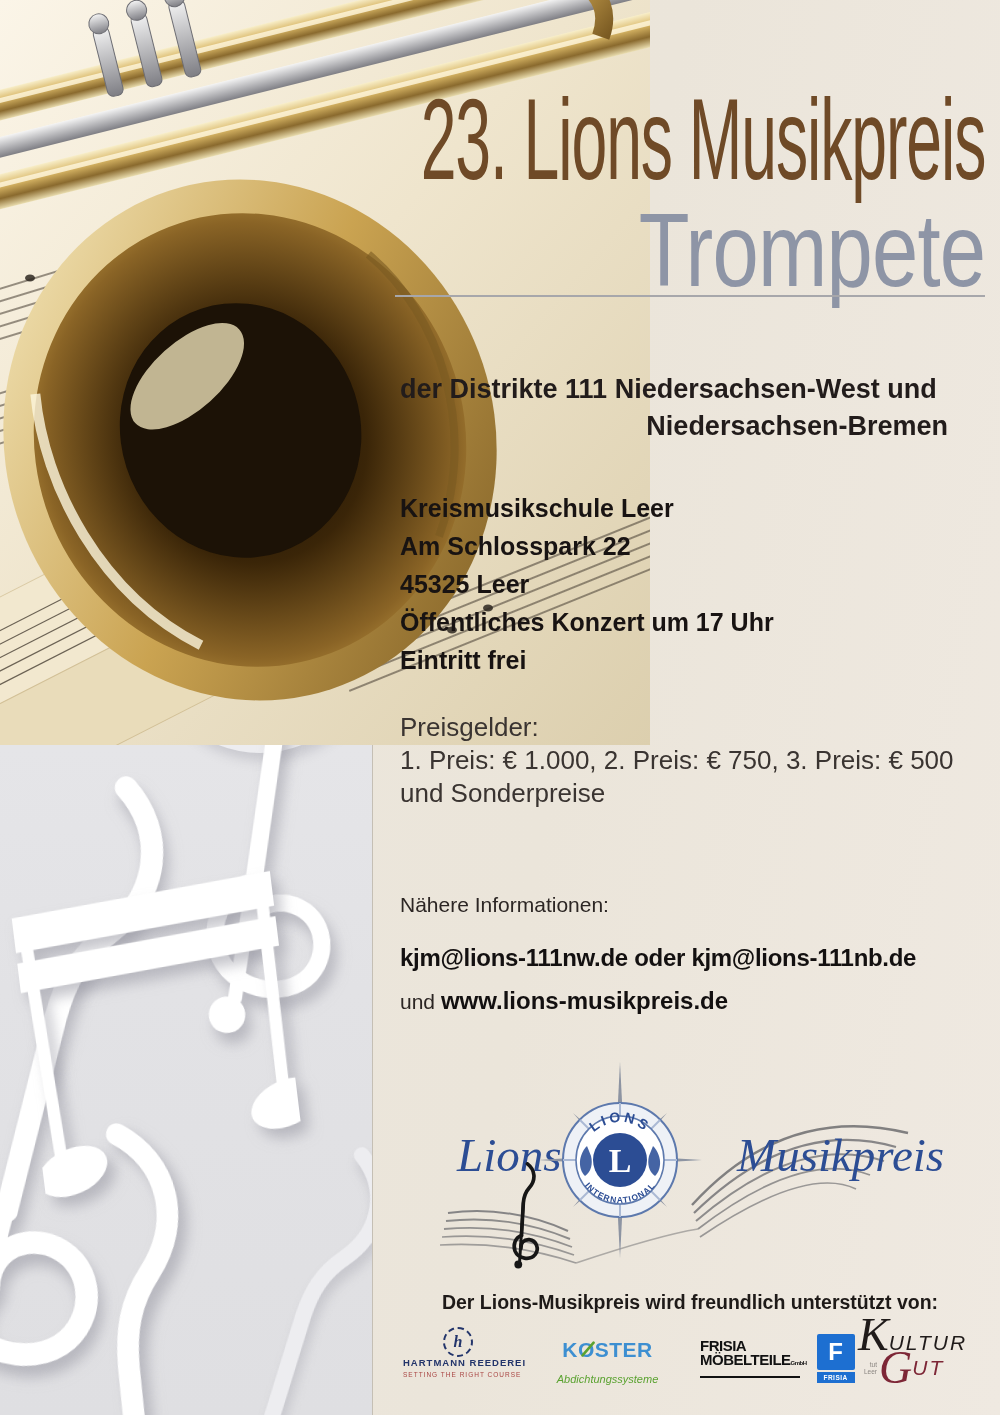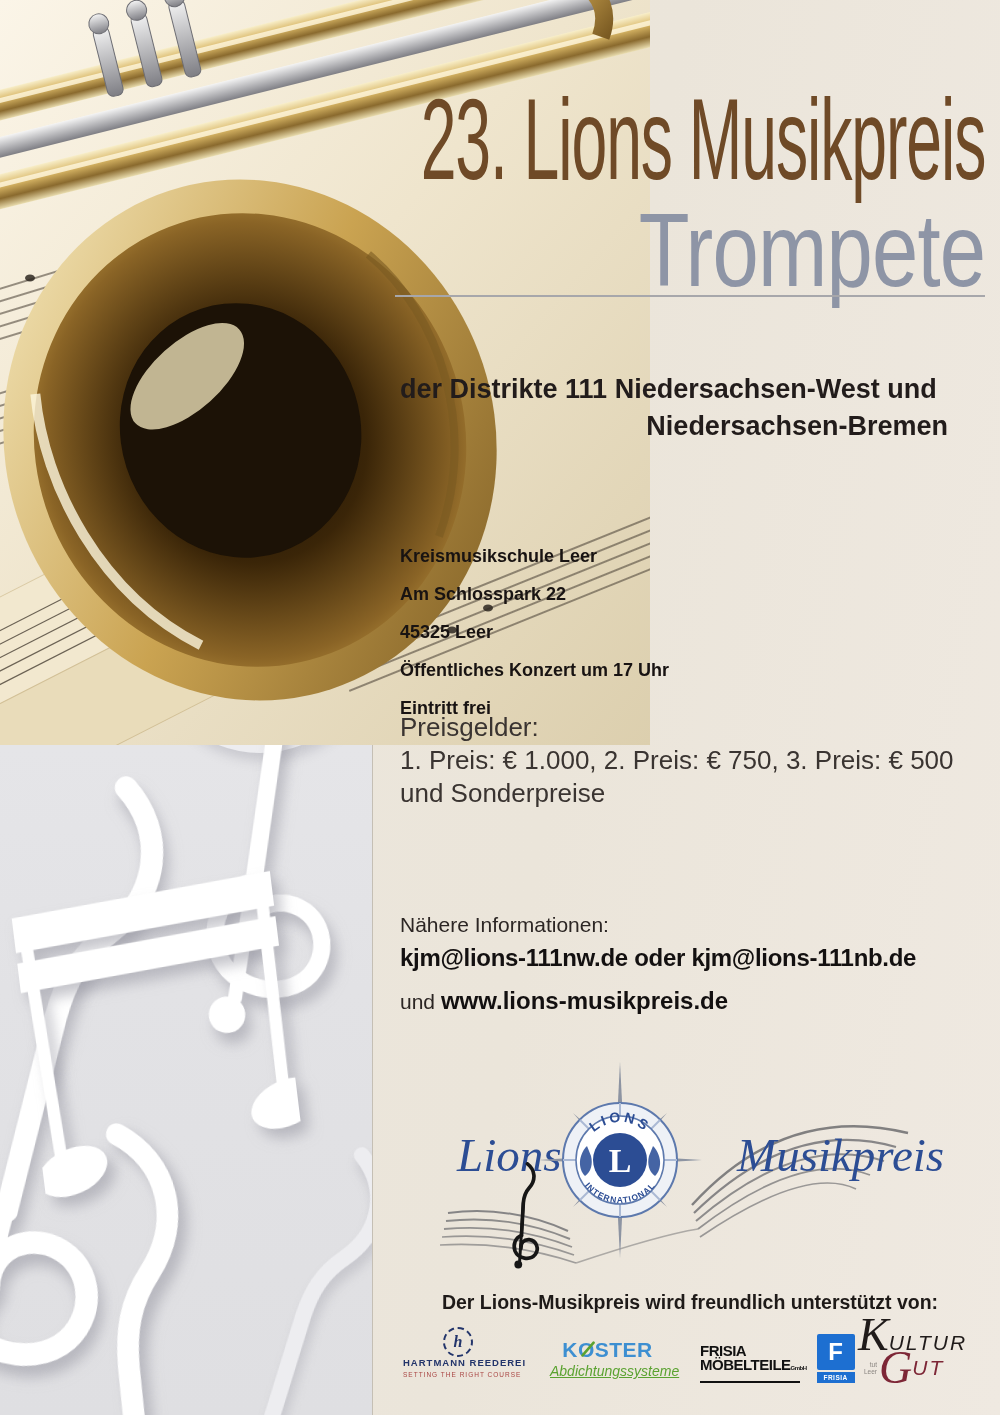--- a/index.html
+++ b/index.html
@@ -20,25 +20,25 @@
   
   .title{position:absolute;right:15px;top:82px;font-size:115px;line-height:1;white-space:nowrap;
     color:#6f4a27;font-weight:300;letter-spacing:-2px;transform:scaleX(.56);transform-origin:100% 50%;}
   .subtitle{position:absolute;right:15px;top:198px;font-size:104px;line-height:1;white-space:nowrap;
     color:#8e95a6;font-weight:300;letter-spacing:-1px;transform:scaleX(.80);transform-origin:100% 50%;}
   .rule{position:absolute;left:395px;right:15px;top:295px;height:2px;background:#a7a7ab;}
   
   .districts{position:absolute;left:400px;width:548px;top:371px;font-size:27px;line-height:37px;
     font-weight:bold;color:#221c1b;text-align:right;}
   .districts .l1{text-align:left;}
-  .block-bold{position:absolute;left:400px;font-size:18px;line-height:38px;font-weight:bold;color:#181312;margin-top:48px;}
+  .block-bold{position:absolute;left:400px;font-size:25px;line-height:38px;font-weight:bold;color:#181312;}
   .venue{top:489px;} .event{top:603px;}
   .block-reg{position:absolute;left:400px;font-size:26px;line-height:33px;color:#3a3431;}
   .prizes{top:711px;} .qual{top:806px;line-height:30px;font-size:20.5px;}
-  .contact-h{position:absolute;left:400px;top:913px;font-size:21px;color:#2c2624;}
+  .contact-h{position:absolute;left:400px;top:893px;font-size:21px;color:#2c2624;}
   .emails{position:absolute;left:400px;top:944px;font-size:24px;font-weight:bold;color:#131010;letter-spacing:-.3px;}
   .webline{position:absolute;left:400px;top:987px;font-size:21px;color:#2c2624;}
   .webline b{font-size:24px;color:#131010;}
   
   .swoosh{position:absolute;left:440px;top:1085px;}
   .logo-lions{position:absolute;left:457px;top:1128px;font-family:"Liberation Serif",serif;
     font-style:italic;font-size:47px;color:#2c4d94;}
   .logo-musik{position:absolute;left:737px;top:1128px;font-family:"Liberation Serif",serif;
     font-style:italic;font-size:47px;color:#2c4d94;}
   .emblem{position:absolute;left:535px;top:1060px;}
@@ -50,22 +50,22 @@
   .hartmann{left:403px;top:1327px;width:110px;}
   .h-circle{width:26px;height:26px;border:2px dashed #23356b;border-radius:50%;margin:0 auto;
     display:flex;align-items:center;justify-content:center;font-family:"Liberation Serif",serif;
     font-style:italic;font-weight:bold;font-size:16px;color:#23356b;}
   .h-name{margin-top:0;font-size:9.5px;font-weight:bold;letter-spacing:1px;color:#23356b;white-space:nowrap;}
   .h-tag{margin-top:3px;font-size:6.5px;letter-spacing:1px;color:#a94442;white-space:nowrap;}
   .koester{left:550px;top:1338px;width:115px;}
   .k-name{font-size:21px;font-weight:800;color:#3d8fd1;letter-spacing:.5px;white-space:nowrap;}
   .k-o{position:relative;display:inline-block;}
   .k-o .slash{position:absolute;left:2px;top:3px;width:17px;height:17px;pointer-events:none;}
-  .k-tag{font-size:14px;font-style:italic;color:#5aa230;margin-top:1px;text-decoration:underline;}
-  .frisia{left:700px;top:1334px;width:160px;display:flex;align-items:flex-end;text-align:left;}
+  .k-tag{font-size:11px;font-style:italic;color:#5aa230;margin-top:11px;}
+  .frisia{left:700px;top:1334px;width:160px;display:flex;align-items:center;text-align:left;}
   .f-text{color:#111;}
   .f-l1{font-size:15px;font-weight:900;line-height:13px;letter-spacing:-.5px;}
   .f-l2{font-size:15px;font-weight:900;line-height:15px;letter-spacing:-.5px;}
   .f-gmbh{font-size:6px;font-weight:bold;}
   .f-bar{height:2px;background:#111;margin-top:5px;width:100px;}
   .f-box{margin-left:10px;width:38px;display:flex;flex-direction:column;gap:2px;}
   .f-sq{width:38px;height:36px;background:#1d6fd1;border-radius:2px;display:flex;align-items:center;justify-content:center;
     color:#fff;font-size:24px;font-weight:900;font-family:"Liberation Sans",sans-serif;}
   .f-lbl{width:38px;height:11px;background:#1d6fd1;color:#fff;font-size:6.5px;font-weight:bold;
     letter-spacing:.5px;display:flex;align-items:center;justify-content:center;}

